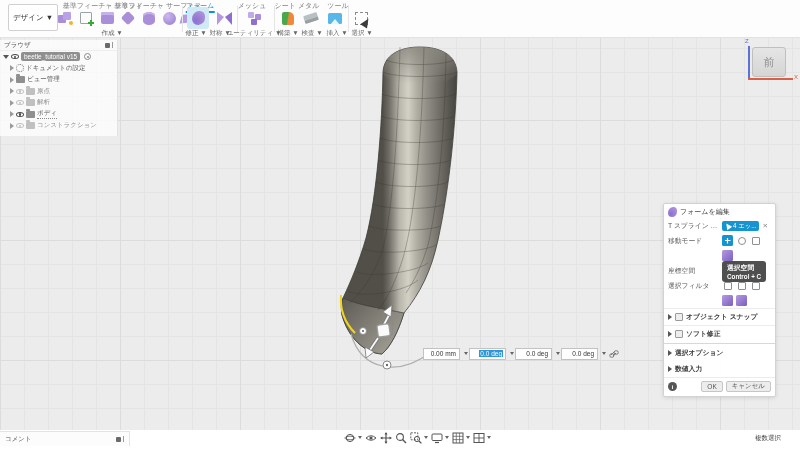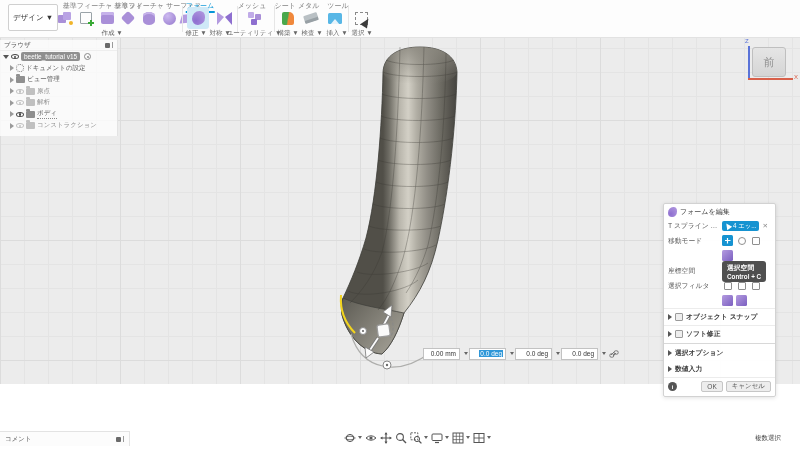--- a/index.html
+++ b/index.html
@@ -1,18 +1,18 @@
 <!DOCTYPE html>
 <html><head>
 <meta charset="utf-8">
 <style>
   * { margin:0; padding:0; box-sizing:border-box; }
   html,body { width:800px; height:449px; overflow:hidden; }
   body { font-family:"Liberation Sans","DejaVu Sans",sans-serif; color:#444; }
-  #stage { position:relative; width:800px; height:384px;
+  #stage { position:relative; width:800px; height:430px;
     background-color:#ececec;
     background-image:
       linear-gradient(#dcdcdc 1px, transparent 1px),
       linear-gradient(90deg,#dcdcdc 1px, transparent 1px),
       linear-gradient(#e4e4e4 1px, transparent 1px),
       linear-gradient(90deg,#e4e4e4 1px, transparent 1px);
     background-size:120px 120px,120px 120px,24px 24px,24px 24px;
   }
   
   .toolbar { position:absolute; left:0; top:0; width:800px; height:38px; background:#fdfdfd; border-bottom:1px solid #e2e2e2; z-index:6; }

